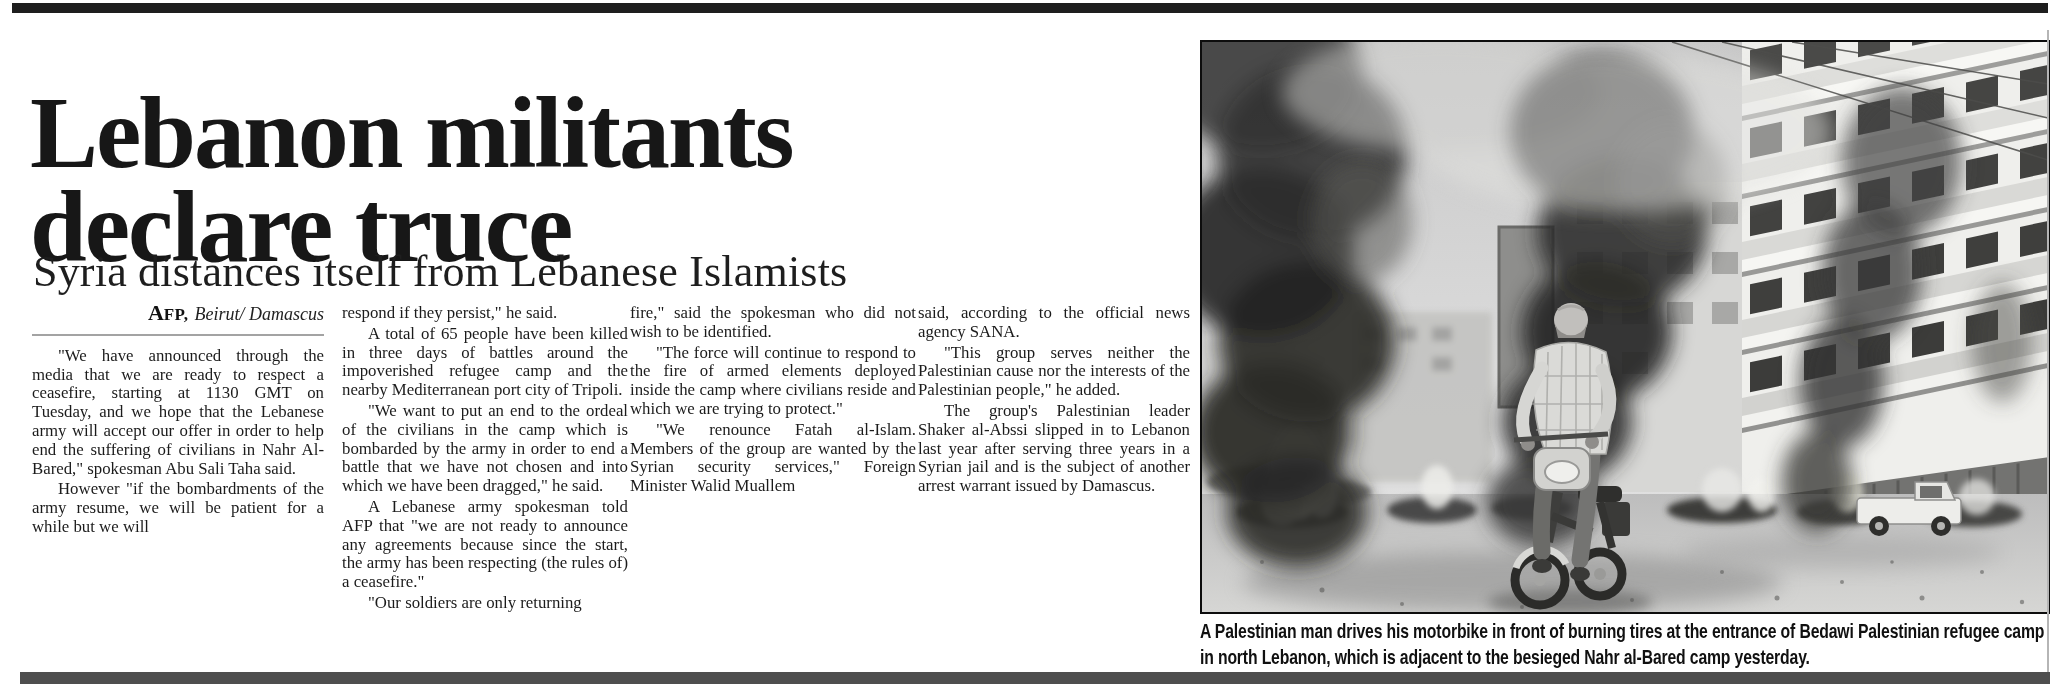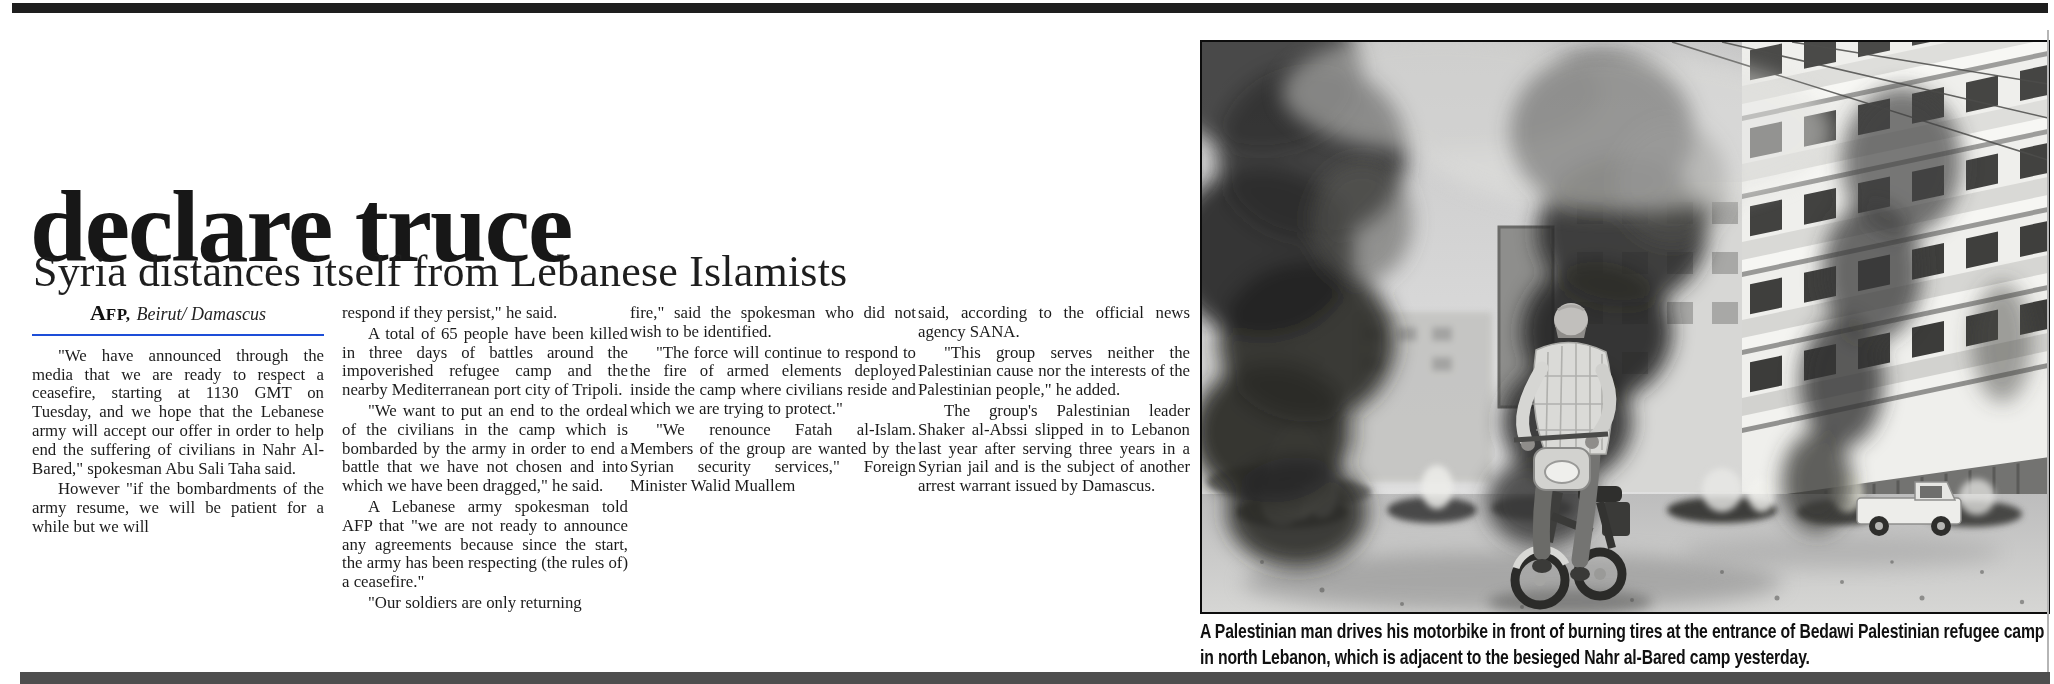--- a/index.html
+++ b/index.html
@@ -22,21 +22,21 @@
   }
 
   .col{position:absolute;top:304px;text-align:justify;font-size:16.8px;line-height:18.8px;color:#1b1b1b;}
   .col-1{left:32px;width:292px;}
   .col-2{left:342px;width:286px;}
   .col-3{left:630px;width:286px;}
   .col-4{left:918px;width:272px;}
   .para{margin:0 0 2px 0;}
   .indent{text-indent:26px;}
 
-  .byline{border-bottom:2px solid #1d4ed8;padding-bottom:9px;margin-bottom:11px;text-align:center;}
+  .byline{border-bottom:2px solid #a3a3a3;padding-bottom:9px;margin-bottom:11px;text-align:right;}
   .agyA{font-weight:bold;font-size:22px;color:#111;}
   .agyRest{font-weight:bold;font-size:17px;letter-spacing:.4px;color:#111;}
   .loc{font-style:italic;font-size:18px;margin-left:6px;color:#222;}
 
   .photo-frame{
     position:absolute;left:1200px;top:40px;width:846px;height:570px;
     border:2px solid #0d0d0d;background:#d9d9d9;
   }
   .photo-frame svg{display:block;width:100%;height:100%;}
 
@@ -45,21 +45,21 @@
     font-family:"Liberation Sans", sans-serif;font-weight:bold;
     font-size:21px;line-height:26px;color:#101010;letter-spacing:-0.2px;
     transform:scaleX(0.75);transform-origin:0 0;
   }
 </style>
 </head>
 <body>
 
 <div class="top-bar"></div>
 
-<h1 class="headline"><br><span>declare truce</span></h1>
+<h1 class="headline"><span>Lebanon militants</span><br><span>declare truce</span></h1>
 
 <div class="subheadline">Syria distances itself from Lebanese Islamists</div>
 
 <div class="col col-1">
   <div class="byline">
     <span><span class="agyA">A</span><span class="agyRest">FP,</span></span><span class="loc">Beirut/ Damascus</span>
   </div>
   <p class="para indent">"We have announced through the media that we are ready to respect a ceasefire, starting at 1130 GMT on Tuesday, and we hope that the Lebanese army will accept our offer in order to help end the suffering of civilians in Nahr Al-Bared," spokesman Abu Sali Taha said.</p>
   <p class="para indent">However "if the bombardments of the army resume, we will be patient for a while but we will</p>
 </div>

